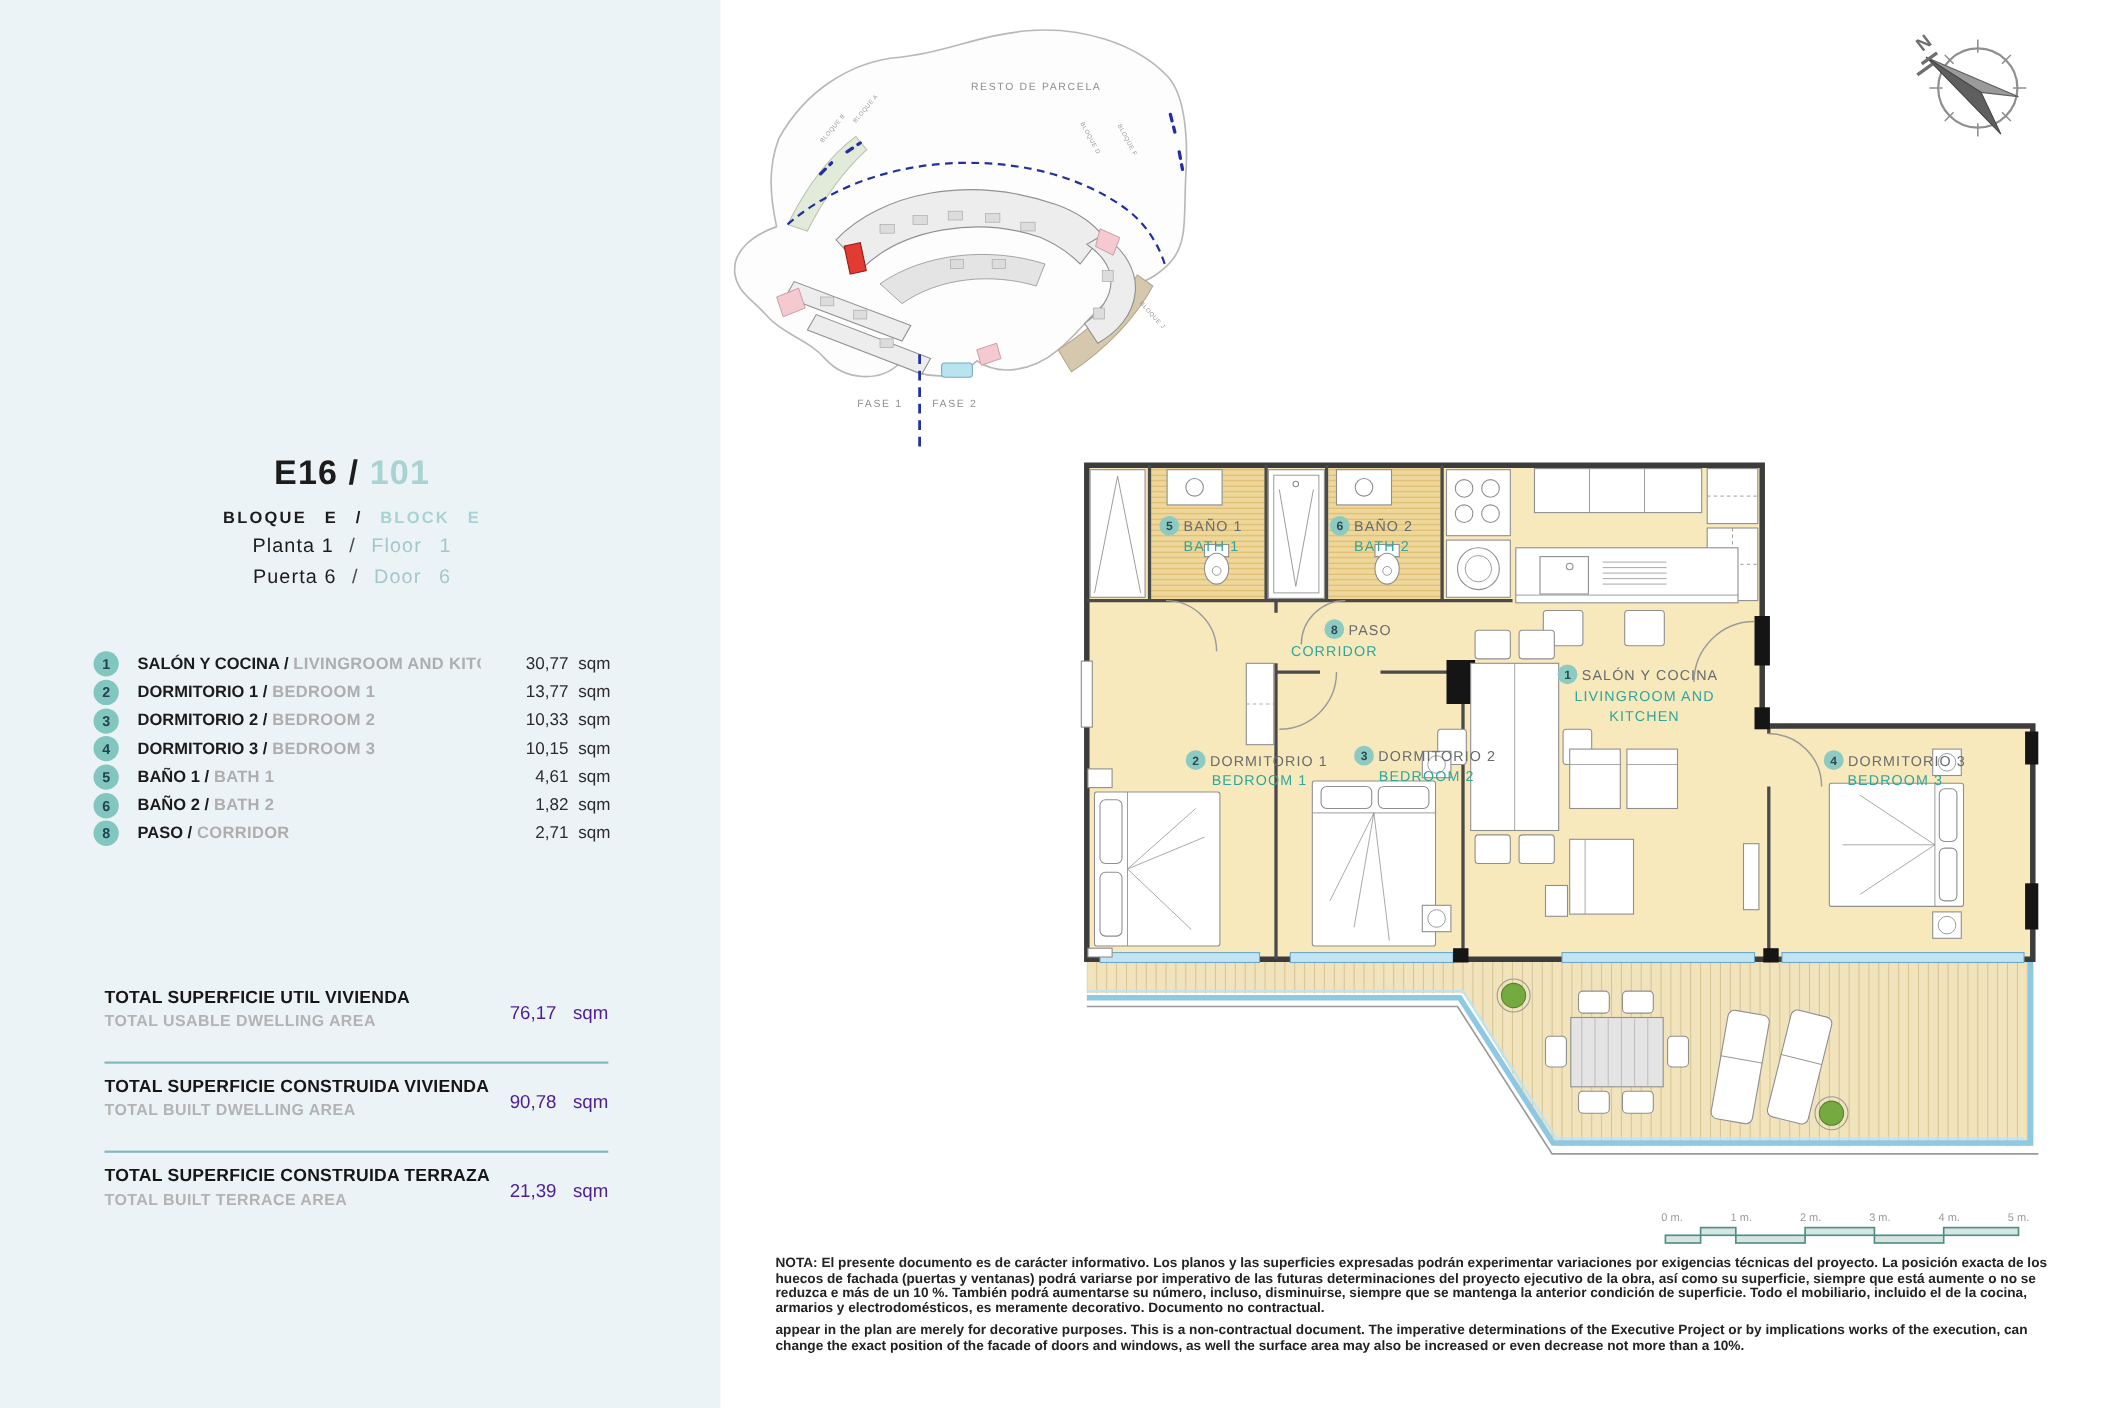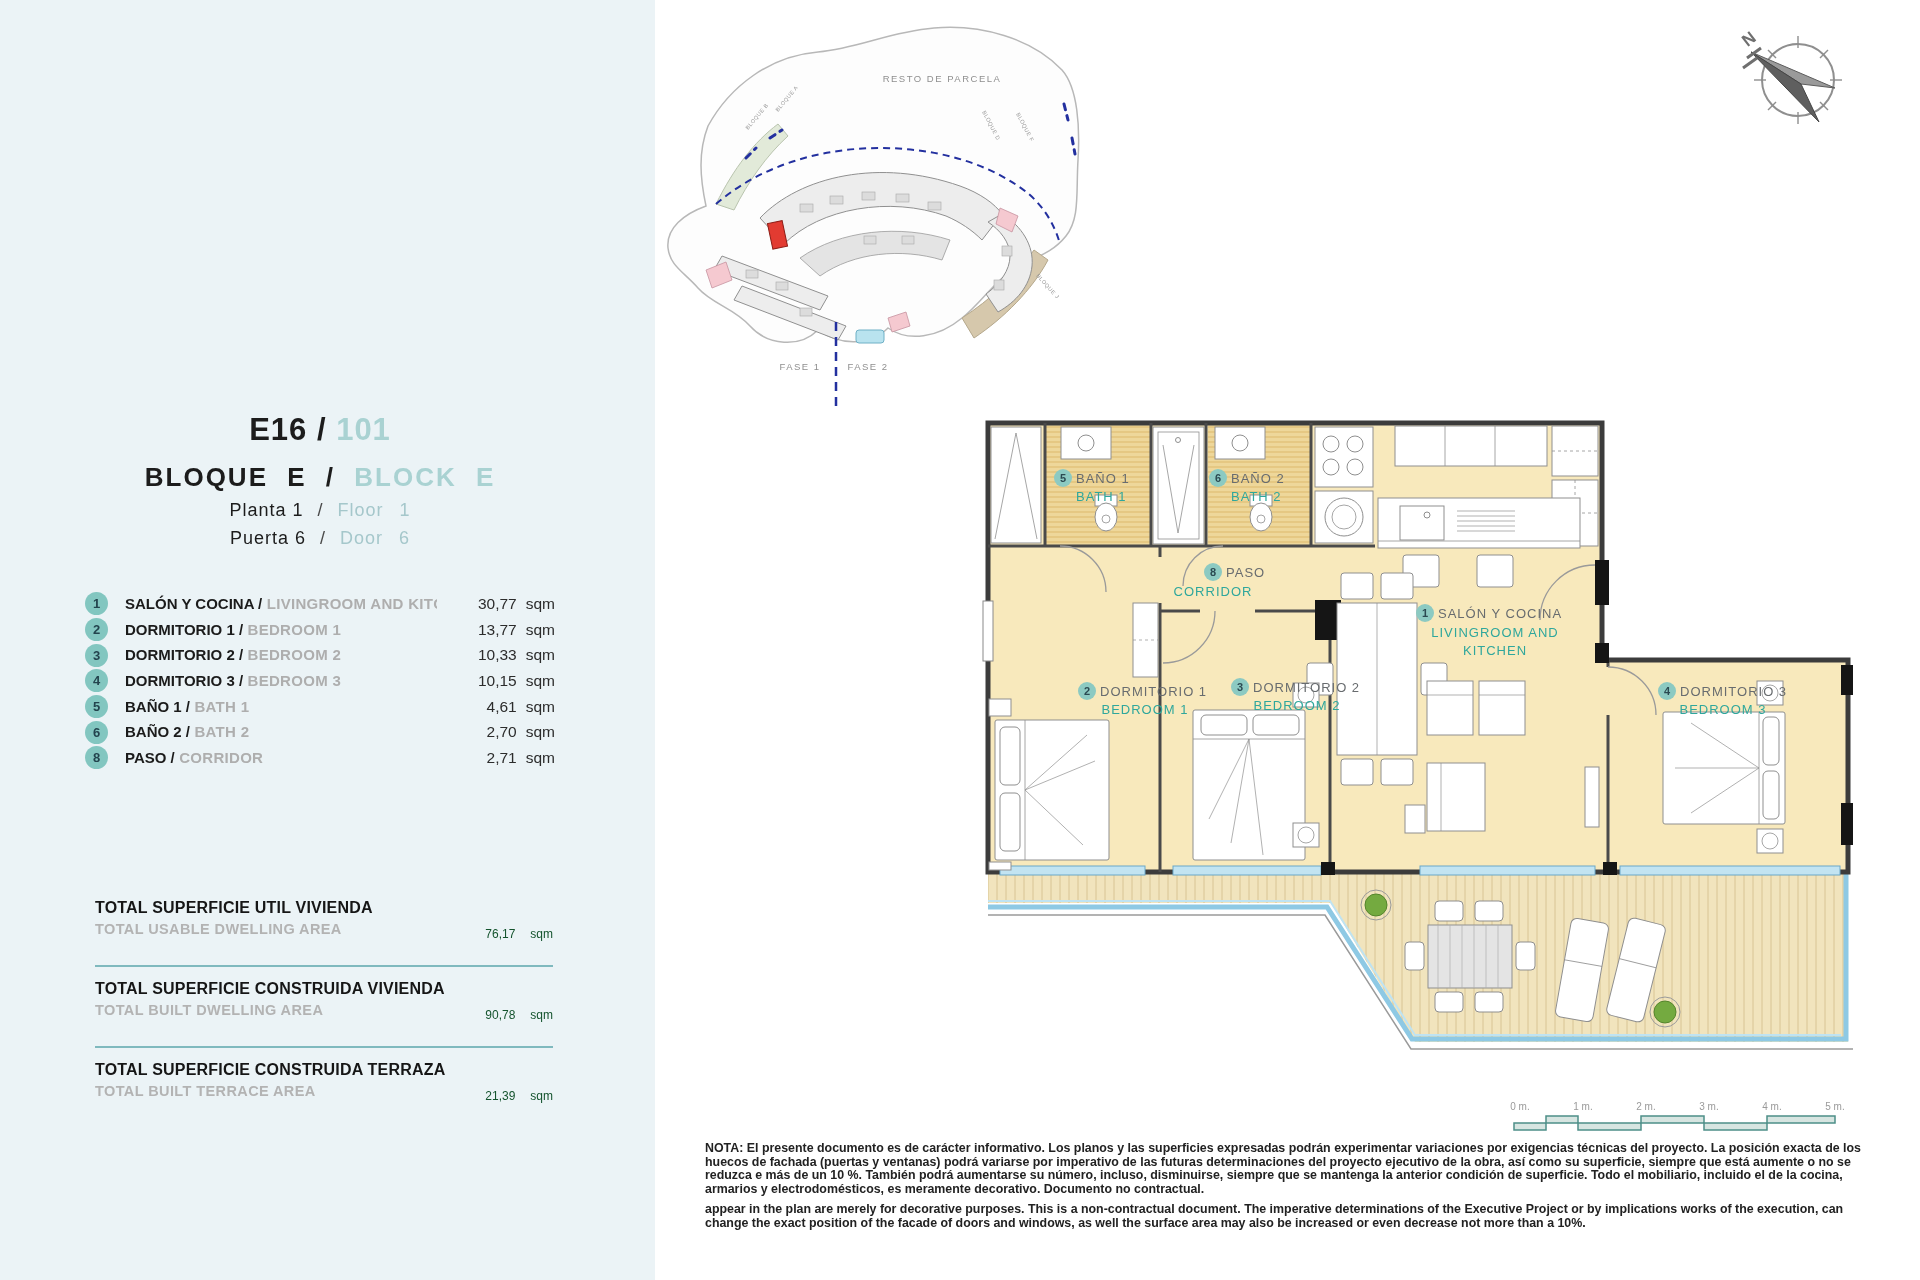--- a/index.html
+++ b/index.html
@@ -3,40 +3,40 @@
 <meta charset="utf-8">
 <style>
   html,body{margin:0;padding:0;background:#fff;}
   .canvas{position:relative;width:1920px;height:1280px;background:#ffffff;overflow:hidden;
           font-family:"Liberation Sans",sans-serif;color:#1c1c1c;}
   
   .sidebar{position:absolute;left:0;top:0;width:655px;height:1280px;background:#ebf3f6;}
   .title-block{position:absolute;left:60px;top:412px;width:520px;text-align:center;}
   .unit-title{font-size:31px;font-weight:bold;letter-spacing:1px;}
   .unit-title .lite{color:#a9d2d2;text-align:right;}
-  .block-line{margin-top:14px;font-size:26px;font-weight:bold;letter-spacing:2px;word-spacing:10px;}
+  .block-line{margin-top:14px;font-size:15px;font-weight:bold;letter-spacing:2px;word-spacing:10px;}
   .block-line .lite{color:#a9d2d2;}
   .loc-line{margin-top:7px;font-size:18px;letter-spacing:1px;}
   .loc-line .es{color:#1c1c1c;}
   .loc-line .sep{margin:0 14px;color:#4a4a4a;}
   .loc-line .en{color:#a5c7cb;word-spacing:10px;text-align:right;}
   .room-list{position:absolute;left:85px;top:591px;width:470px;}
   .room-row{display:flex;align-items:center;height:25.7px;}
   .badge{flex:0 0 auto;width:23px;height:23px;border-radius:50%;background:#82c6c0;color:#23444e;
          font-size:13px;font-weight:bold;display:flex;align-items:center;justify-content:center;margin-right:17px;}
   .room-name{flex:1;white-space:nowrap;overflow:hidden;}
   .room-es{font-size:15px;font-weight:bold;color:#1b1b1b;}
   .room-en{font-size:15px;font-weight:bold;color:#aeaeae;letter-spacing:.3px;}
   .room-area{flex:0 0 118px;text-align:right;font-size:15.5px;color:#2c2c2c;white-space:nowrap;}
   .room-area .u{display:inline-block;margin-left:9px;}
   .totals{position:absolute;left:95px;top:891px;width:458px;}
   .total-block{position:relative;height:60px;padding-top:8px;}
   .total-es{font-size:16px;font-weight:bold;color:#161616;letter-spacing:.2px;white-space:nowrap;}
   .total-en{font-size:14.5px;font-weight:bold;color:#b3b3b3;letter-spacing:.4px;margin-top:4px;white-space:nowrap;}
-  .total-val{position:absolute;right:0;top:36px;font-size:12px;color:#14532d;white-space:nowrap;}
+  .total-val{position:absolute;right:0;top:20px;font-size:17px;color:#4c1d95;white-space:nowrap;}
   .total-val .u{display:inline-block;margin-left:15px;}
   .tdivider{height:0;border-top:2px solid #7fb9be;margin:6px 0 5px 0;}
   
   .notes{position:absolute;left:705px;top:1142px;width:1175px;font-weight:bold;}
   .note-line{font-size:12.4px;line-height:13.6px;color:#222;white-space:nowrap;}
   .note-gap{height:7px;}
   .note-gap2{height:3px;}
   
   svg text{font-family:"Liberation Sans",sans-serif;}
   .plan-es{fill:#686c6f;font-size:13px;letter-spacing:1px;}
@@ -93,21 +93,21 @@
         <span class="room-area"><span>10,15</span><span class="u">sqm</span></span>
       </div>
       <div class="room-row">
         <span class="badge">5</span>
         <span class="room-name"><span class="room-es">BAÑO 1 /</span> <span class="room-en">BATH 1</span></span>
         <span class="room-area"><span>4,61</span><span class="u">sqm</span></span>
       </div>
       <div class="room-row">
         <span class="badge">6</span>
         <span class="room-name"><span class="room-es">BAÑO 2 /</span> <span class="room-en">BATH 2</span></span>
-        <span class="room-area"><span>2,70</span><span class="u">sqm</span></span>
+        <span class="room-area"><span>1,82</span><span class="u">sqm</span></span>
       </div>
       <div class="room-row">
         <span class="badge">8</span>
         <span class="room-name"><span class="room-es">PASO /</span> <span class="room-en">CORRIDOR</span></span>
         <span class="room-area"><span>2,71</span><span class="u">sqm</span></span>
       </div>
     </div>
 
     <div class="totals">
       <div class="total-block">

